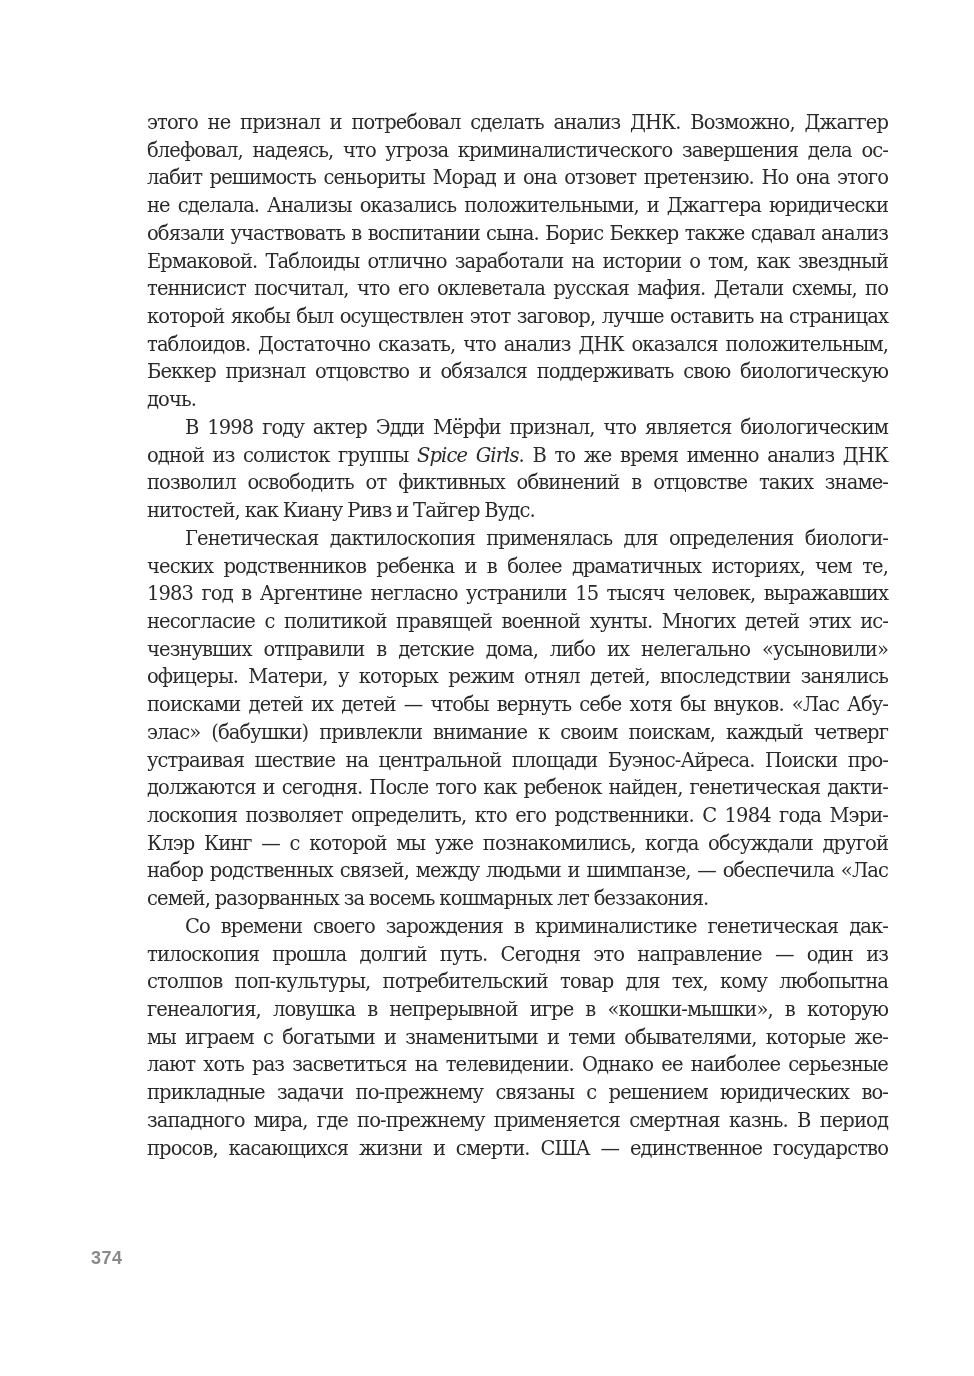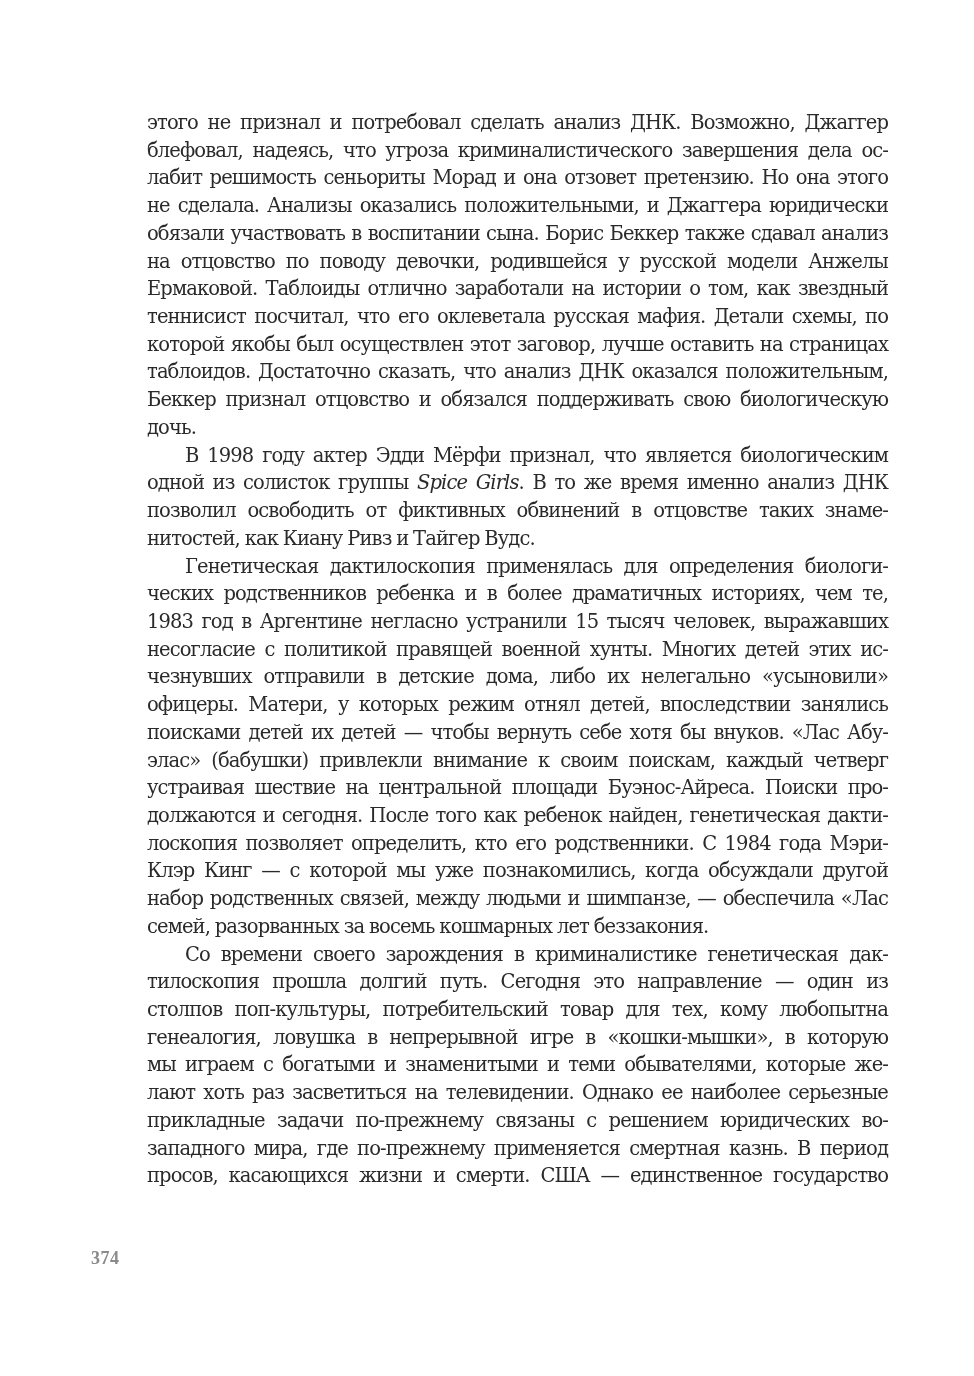--- a/index.html
+++ b/index.html
@@ -46,40 +46,39 @@
     .line.indent {
       padding-left: 38px;
     }
     .italic {
       font-style: italic;
     }
     .page-number {
       position: absolute;
       left: 91px;
       top: 1240px;
-      font-family: Liberation Serif, serif;
+      font-family: Liberation Sans, sans-serif;
       font-weight: bold;
       font-size: 18px;
       color: #8a8a8a;
       letter-spacing: 0.5px;
     }
   </style>
 </head>
 <body>
 
 <div class="page">
   <div class="text-block">
 
     <div>
       <span class="line">этого не признал и потребовал сделать анализ ДНК. Возможно, Джаггер</span>
       <span class="line">блефовал, надеясь, что угроза криминалистического завершения дела ос-</span>
       <span class="line">лабит решимость сеньориты Морад и она отзовет претензию. Но она этого</span>
       <span class="line">не сделала. Анализы оказались положительными, и Джаггера юридически</span>
       <span class="line">обязали участвовать в воспитании сына. Борис Беккер также сдавал анализ</span>
-      <span class="line">на отцовство по поводу девочки, родившейся у русской модели Анжелы</span>
       <span class="line">Ермаковой. Таблоиды отлично заработали на истории о том, как звездный</span>
       <span class="line">теннисист посчитал, что его оклеветала русская мафия. Детали схемы, по</span>
       <span class="line">которой якобы был осуществлен этот заговор, лучше оставить на страницах</span>
       <span class="line">таблоидов. Достаточно сказать, что анализ ДНК оказался положительным,</span>
       <span class="line">Беккер признал отцовство и обязался поддерживать свою биологическую</span>
       <span class="line last">дочь.</span>
     </div>
 
     <div>
       <span class="line indent">В 1998 году актер Эдди Мёрфи признал, что является биологическим</span>

